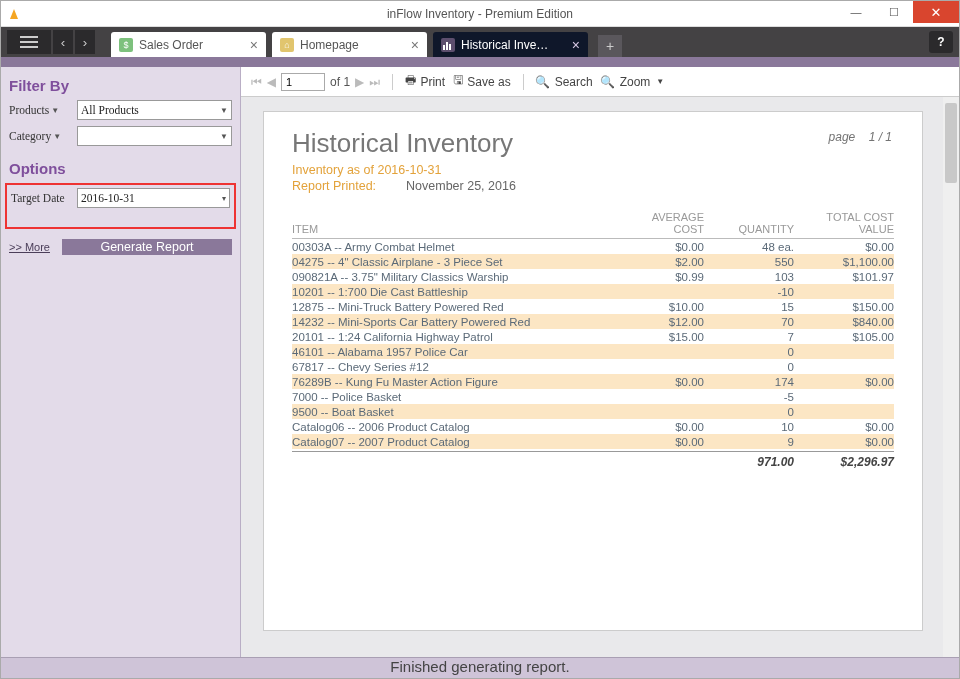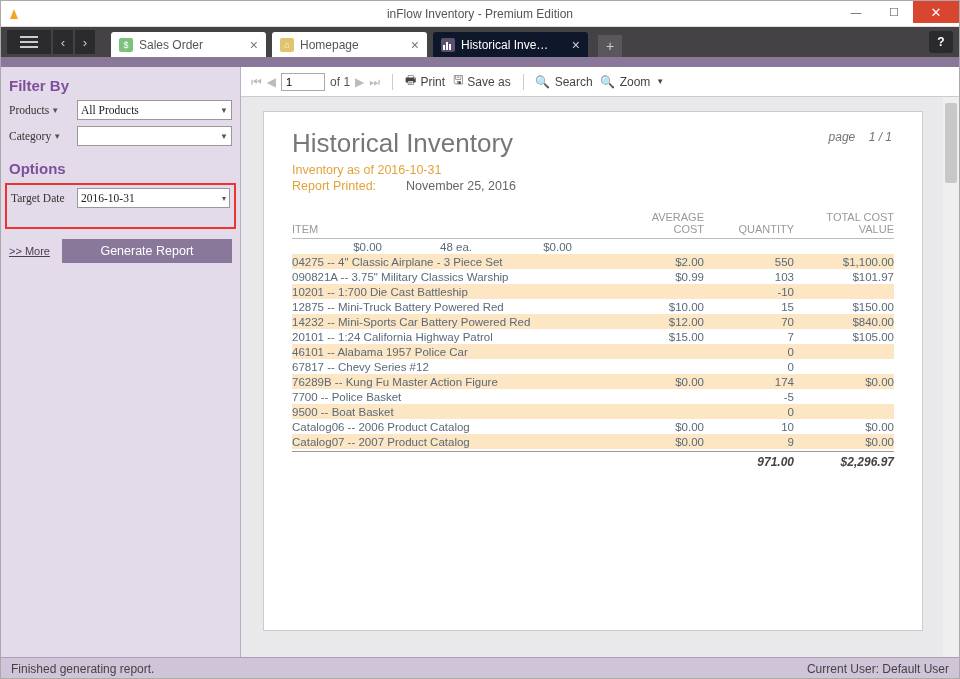--- a/index.html
+++ b/index.html
@@ -112,21 +112,21 @@
   }
   .combo .combo-caret{ position:absolute; right:3px; font-size:8px; color:#555;}
   .target-highlight{
     border:2px solid #e33;
     padding:3px 4px;
     margin: 4px -4px 10px;
   }
   .more-link{ color:#4b3e59; text-decoration:underline; font-size:11px;}
   .sidebar-bottom{ display:flex; align-items:center; gap:12px; margin-top:4px;}
   .gen-btn{
-    flex:1; height:24px; background:#8a789a;color:#fff;border:none;
+    flex:1; height:16px; background:#8a789a;color:#fff;border:none;
     font-size:12.5px;
   }
   
   .reportarea{ flex:1; display:flex;flex-direction:column; background:#e9e9eb;}
   .toolbar{
     height:30px;background:#fff;border-bottom:1px solid #ccc;
     display:flex;align-items:center;gap:8px;padding:0 10px;
     color:#555;font-size:12px;
   }
   .toolbar .navset{display:flex;align-items:center;gap:5px;}
@@ -155,21 +155,21 @@
   .col-qty{width:90px;text-align:right;}
   .col-tot{width:100px;text-align:right;}
   .datarow{display:flex;font-size:11.5px;color:#5b6a78;padding:1.5px 0;}
   .datarow.alt{background:#fce6c4;}
   .totline{display:flex;font-size:12px;color:#444;font-weight:bold;font-style:italic;border-top:1px solid #999;margin-top:2px;padding-top:3px;}
   .reportwrap .scrolltrack{ position:absolute; top:0; right:0; width:16px; height:100%; background:#efefef;}
   .scrolltrack .thumb{ position:absolute; top:6px; left:2px; width:12px; height:80px; background:#c8c8c8; border-radius:2px;}
   
   .statusbar{
     height:22px;background:#cfc4d8;border-top:1px solid #a99fb3;
-    display:flex;align-items:center;padding:0 10px;color:#444;font-size:12px;
+    display:flex;align-items:center;padding:0 10px;color:#444;font-size:15px;flex-direction:column;
   }
   .statusbar .right{margin-left:auto;}
 </style>
 </head>
 <body>
 
 <div class="titlebar">
   <span class="app-icon">
     <svg width="14" height="14" viewBox="0 0 14 14">
         <polygon points="3,12 11,12 7,2" fill="#f5a623"></polygon>
@@ -305,20 +305,21 @@
           <span class="val">November 25, 2016</span>
         </div>
         <div class="tablehead">
           <div class="col-item">ITEM</div>
           <div class="col-avg"><span>AVERAGE</span><br><span>COST</span></div>
           <div class="col-qty">QUANTITY</div>
           <div class="col-tot"><span>TOTAL COST</span><br><span>VALUE</span></div>
         </div>
         <div id="rows">
             <div class="datarow">
+              <div class="col-item">00303A -- Army Combat Helmet</div>
               <div class="col-avg">$0.00</div>
               <div class="col-qty">48 ea.</div>
               <div class="col-tot">$0.00</div>
             </div>
             <div class="datarow alt">
               <div class="col-item">04275 -- 4" Classic Airplane - 3 Piece Set</div>
               <div class="col-avg">$2.00</div>
               <div class="col-qty">550</div>
               <div class="col-tot">$1,100.00</div>
             </div>
@@ -364,21 +365,21 @@
               <div class="col-qty">0</div>
               <div class="col-tot"></div>
             </div>
             <div class="datarow alt">
               <div class="col-item">76289B -- Kung Fu Master Action Figure</div>
               <div class="col-avg">$0.00</div>
               <div class="col-qty">174</div>
               <div class="col-tot">$0.00</div>
             </div>
             <div class="datarow">
-              <div class="col-item">7700 -- Police Basket</div>
+              <div class="col-item">7000 -- Police Basket</div>
               <div class="col-avg"></div>
               <div class="col-qty">-5</div>
               <div class="col-tot"></div>
             </div>
             <div class="datarow alt">
               <div class="col-item">9500 -- Boat Basket</div>
               <div class="col-avg"></div>
               <div class="col-qty">0</div>
               <div class="col-tot"></div>
             </div>

